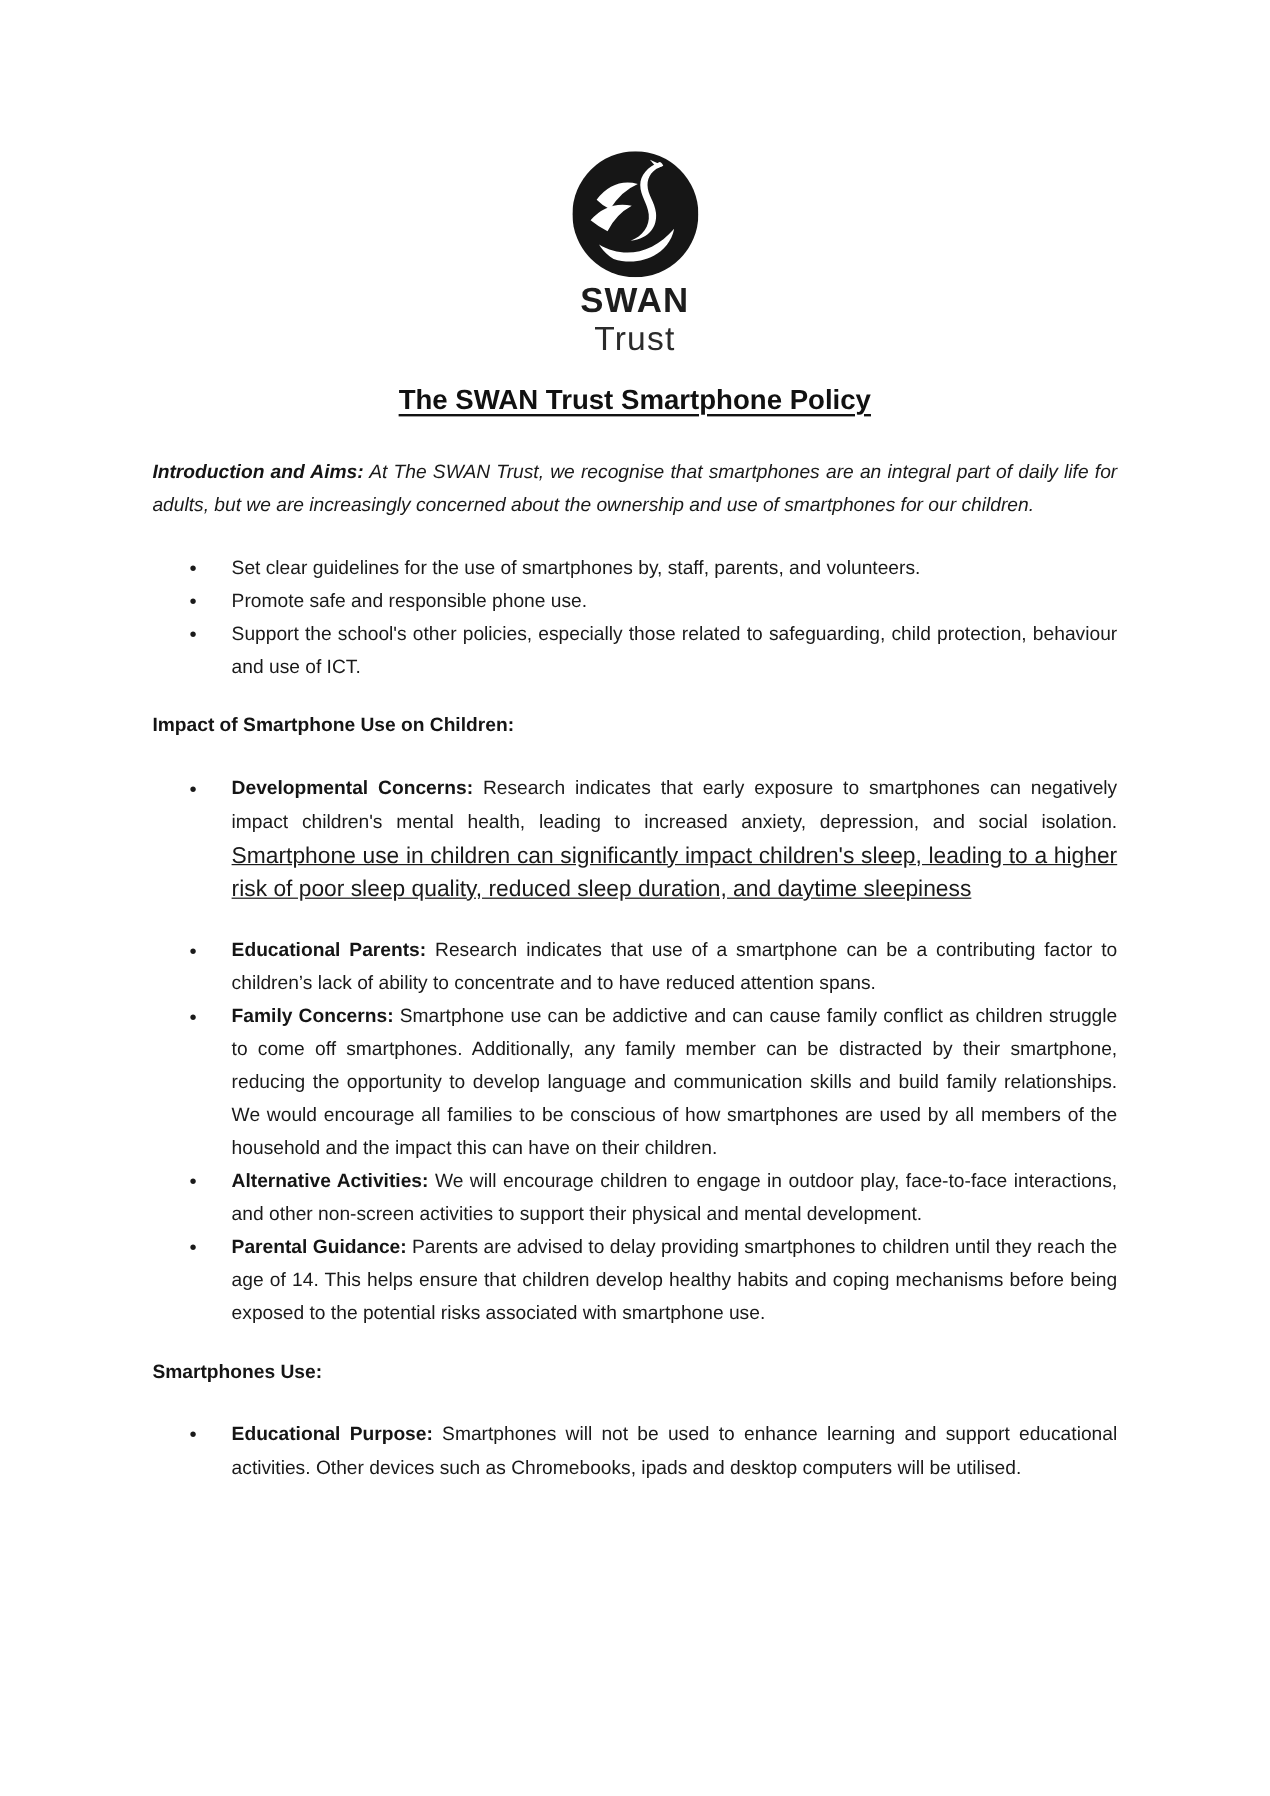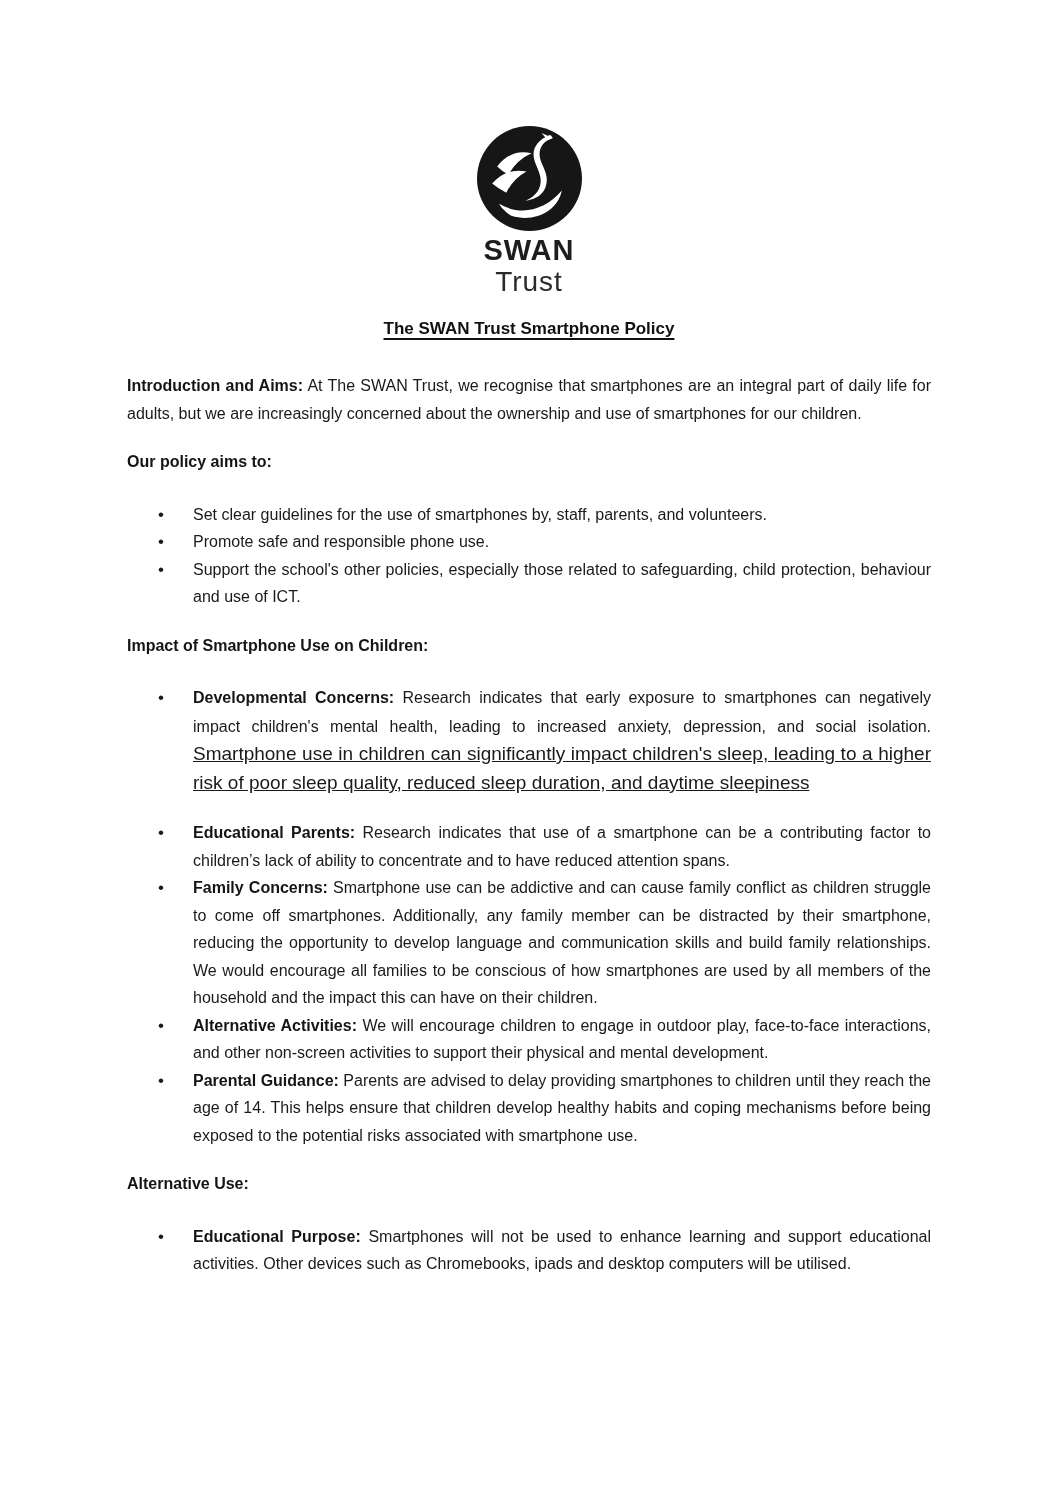--- a/index.html
+++ b/index.html
@@ -34,30 +34,30 @@
     margin-top: 3px;
     font-size: 28px;
     font-weight: 400;
     letter-spacing: 1px;
     color: #2b2b2b;
   }
   
   .doc-title {
     margin: 23px 0 0 0;
     text-align: center;
-    font-size: 17px;
+    font-size: 23px;
     font-weight: 700;
     color: #111111;
     text-decoration: underline;
     text-decoration-thickness: 2px;
     text-underline-offset: 4px;
   }
   
   .body-text { font-size: 16px; line-height: 27.5px; text-align: justify; }
-  .para { margin: 33px 0 0 0; }
+  .para { margin: 33px 0 0 0; font-style: italic; }
   .para b, .li b, .heading { font-weight: 700; color: #151515; }
   .heading {
     margin: 21px 0 0 0;
     font-size: 16px;
     line-height: 27.5px;
     text-align: left;
   }
   ul.bullets {
     list-style: none;
     margin: 25px 0 0 0;
@@ -100,34 +100,33 @@
       </svg>
     </span>
     <div class="logo-swan">SWAN</div>
     <div class="logo-trust">Trust</div>
   </div>
 
   <h1 class="doc-title">The SWAN Trust Smartphone Policy</h1>
 
   <p class="body-text para"><b>Introduction and Aims:</b><span> At The SWAN Trust, we recognise that smartphones are an integral part of daily life for adults, but we are increasingly concerned about the ownership and use of smartphones for our children.</span></p>
 
-  <p class="heading">Our policy aims to:</p>
   <ul class="bullets body-text">
     <li class="li"><span>Set clear guidelines for the use of smartphones by, staff, parents, and volunteers.</span></li>
     <li class="li"><span>Promote safe and responsible phone use.</span></li>
     <li class="li"><span>Support the school's other policies, especially those related to safeguarding, child protection, behaviour and use of ICT.</span></li>
   </ul>
 
   <p class="heading">Impact of Smartphone Use on Children:</p>
   <ul class="bullets body-text">
     <li class="li gap-after"><b>Developmental Concerns:</b><span> Research indicates that early exposure to smartphones can negatively impact children's mental health, leading to increased anxiety, depression, and social isolation.</span><span class="small-run"> Smartphone use in children can significantly impact children's sleep, leading to a higher risk of poor sleep quality, reduced sleep duration, and daytime sleepiness</span></li>
     <li class="li"><b>Educational Parents:</b><span> Research indicates that use of a smartphone can be a contributing factor to children’s lack of ability to concentrate and to have reduced attention spans.</span></li>
     <li class="li"><b>Family Concerns:</b><span> Smartphone use can be addictive and can cause family conflict as children struggle to come off smartphones. Additionally, any family member can be distracted by their smartphone, reducing the opportunity to develop language and communication skills and build family relationships. We would encourage all families to be conscious of how smartphones are used by all members of the household and the impact this can have on their children.</span></li>
     <li class="li"><b>Alternative Activities:</b><span> We will encourage children to engage in outdoor play, face-to-face interactions, and other non-screen activities to support their physical and mental development.</span></li>
     <li class="li"><b>Parental Guidance:</b><span> Parents are advised to delay providing smartphones to children until they reach the age of 14. This helps ensure that children develop healthy habits and coping mechanisms before being exposed to the potential risks associated with smartphone use.</span></li>
   </ul>
 
-  <p class="heading">Alternative Use:</p>
+  <p class="heading">Smartphones Use:</p>
   <ul class="bullets body-text">
     <li class="li"><b>Educational Purpose:</b><span> Smartphones will not be used to enhance learning and support educational activities. Other devices such as Chromebooks, ipads and desktop computers will be utilised.</span></li>
   </ul>
 
 </div>
 
 </body></html>

